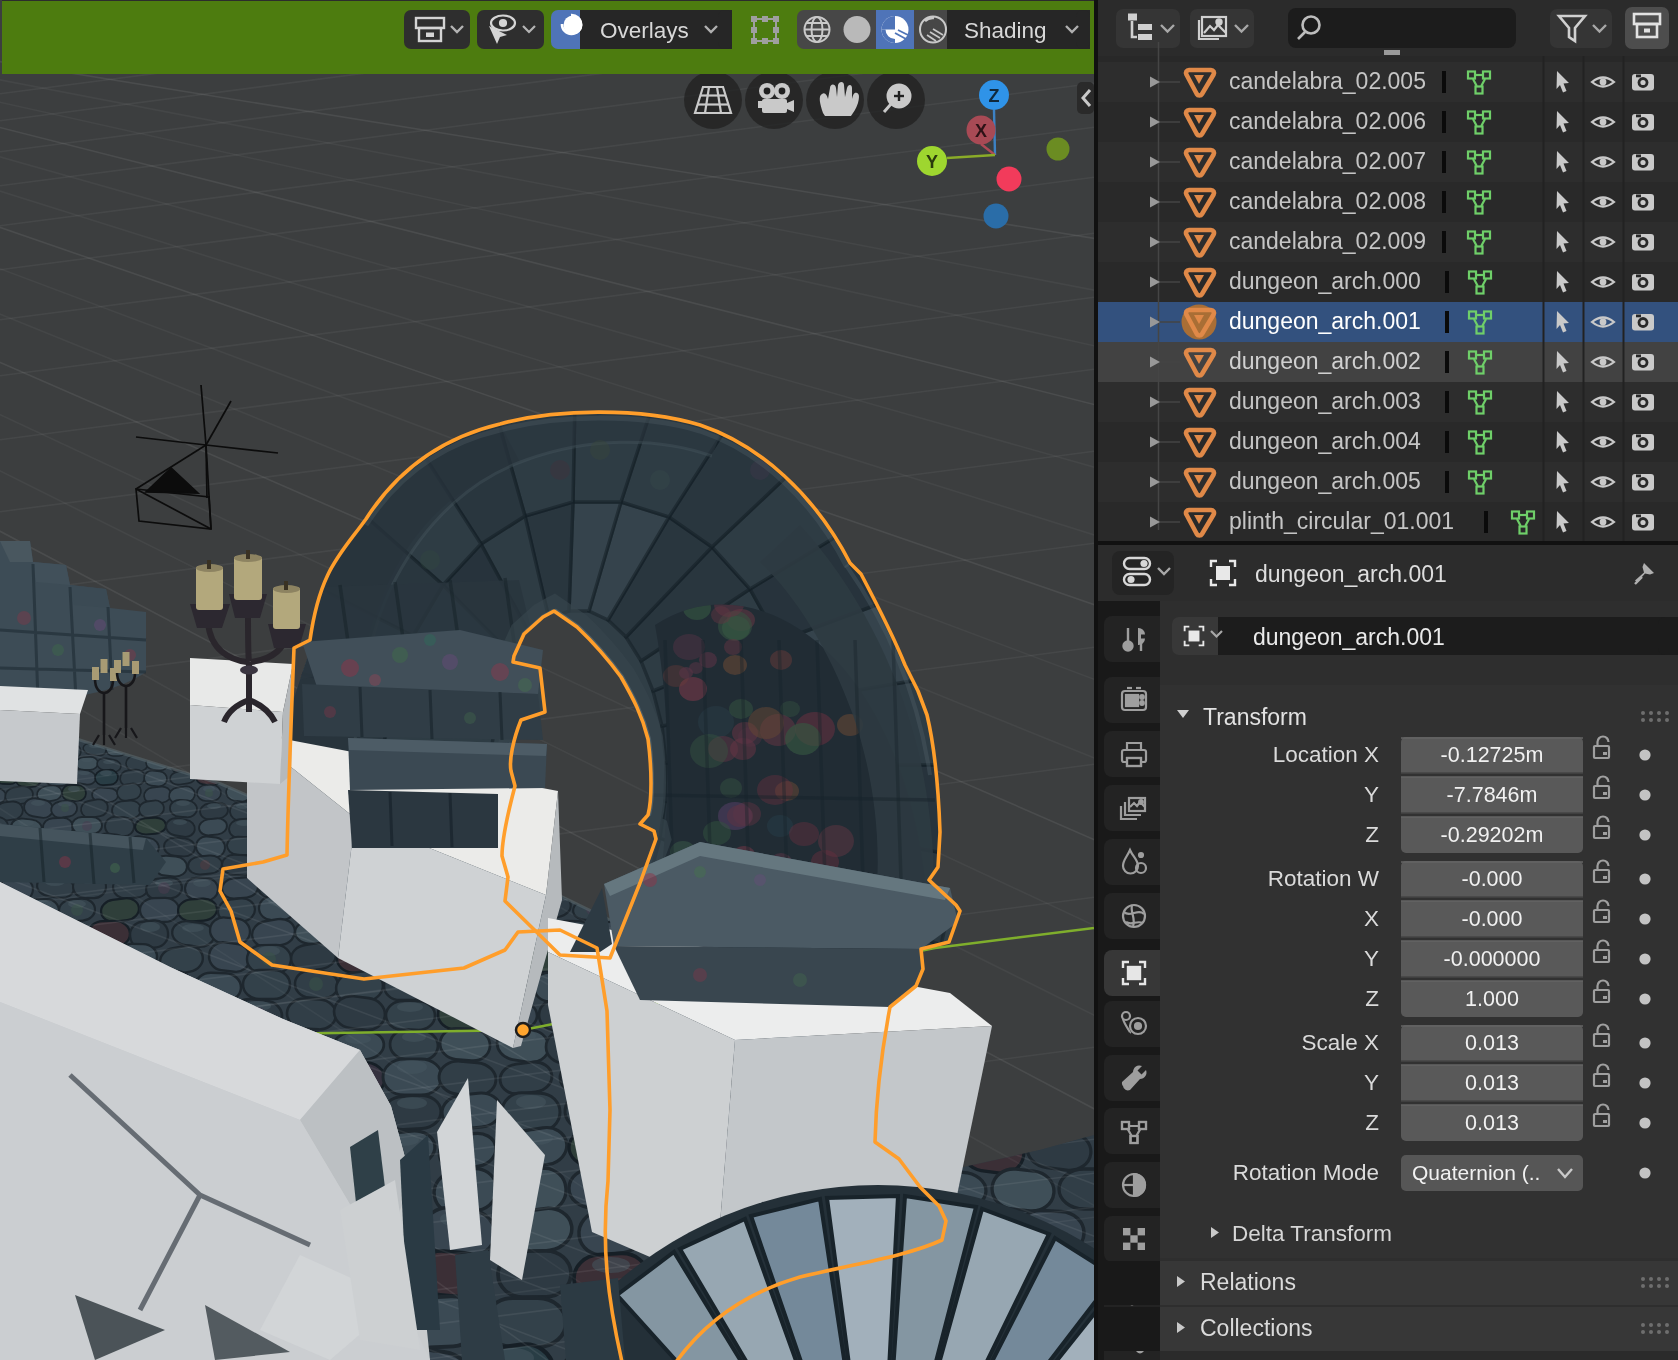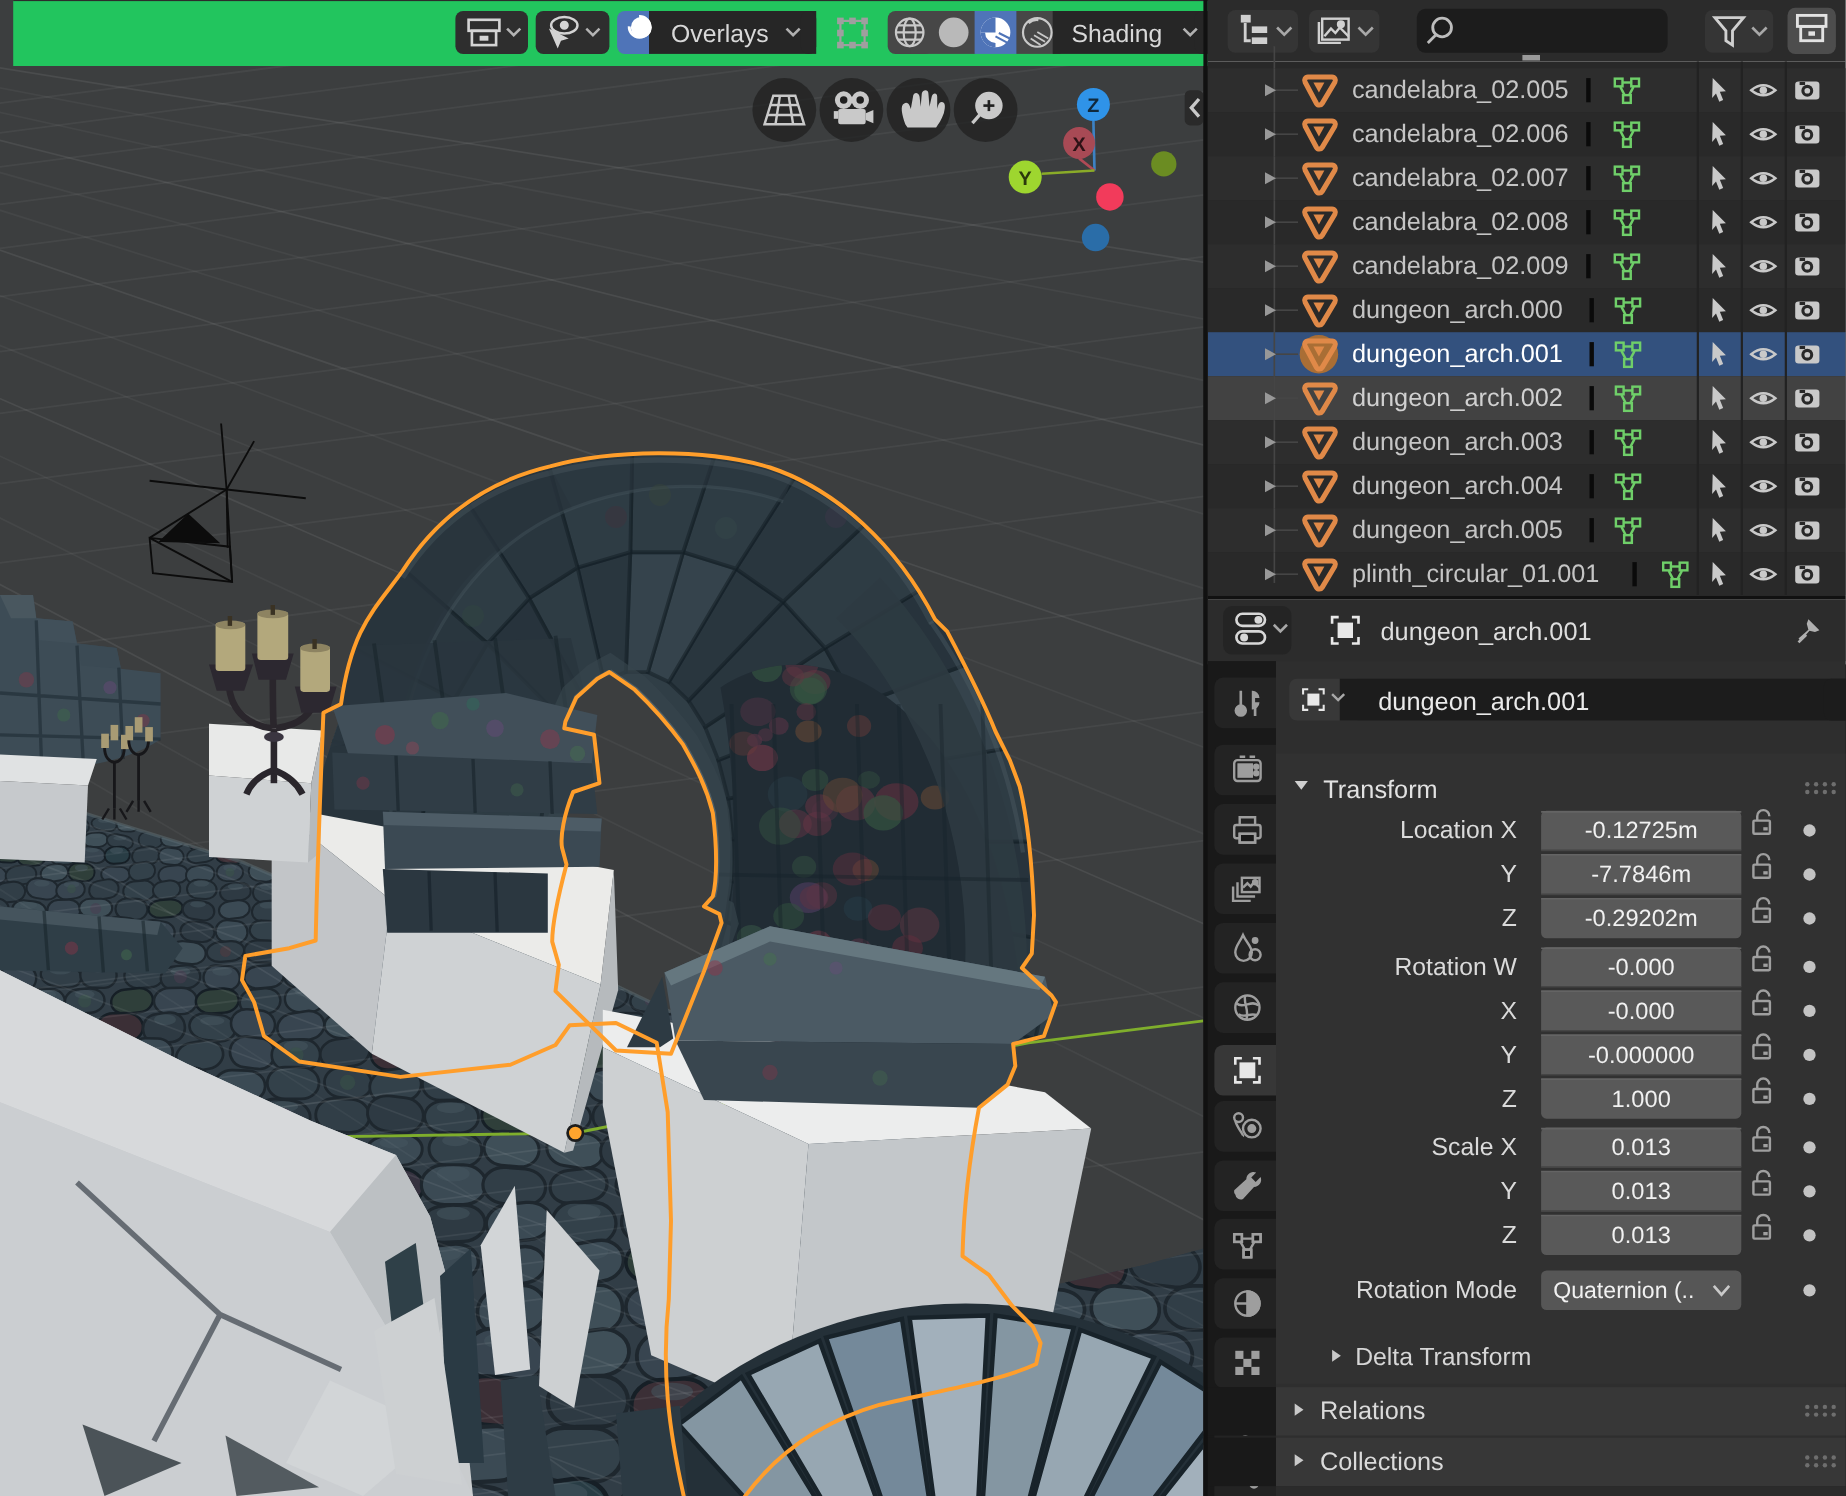--- a/index.html
+++ b/index.html
@@ -1,23 +1,23 @@
 <!DOCTYPE html>
 <html><head>
 <meta charset="utf-8">
 <style>
   * { margin:0; padding:0; box-sizing:border-box; }
   html,body { width:1678px; height:1360px; overflow:hidden; background:#1d1d1d;
     font-family:"Liberation Sans", sans-serif; }
   #stage { position:relative; width:1678px; height:1360px; }
   
   #vp { position:absolute; left:0; top:0; width:1094px; height:1360px; background:#3c3e3f; }
-  #vphead { position:absolute; left:12px; top:0; width:1094px; height:60px; background:#22c55e; border-top:1px solid #2c2c2c; }
+  #vphead { position:absolute; left:2px; top:0; width:1094px; height:74px; background:#4d7c0f; border-top:1px solid #2c2c2c; }
   
-  #outliner { position:absolute; left:1098px; top:0; width:580px; height:604px; background:#ffffff; }
+  #outliner { position:absolute; left:1098px; top:0; width:580px; height:604px; background:#5eead4; }
   #props { position:absolute; left:1098px; top:545px; width:580px; height:815px; background:#2e2e2e; }
   .vsep { position:absolute; left:1094px; top:0; width:4px; height:1360px; background:#111; }
   .hsep { position:absolute; left:1098px; top:541px; width:580px; height:4px; background:#111; }
   svg text { font-family:"Liberation Sans", sans-serif; }
 </style>
 </head>
 <body>
 <div id="stage">
   <div id="vp">
     <svg id="scene" width="1094" height="1360" viewBox="0 0 1094 1360" style="position:absolute;left:0;top:0">

